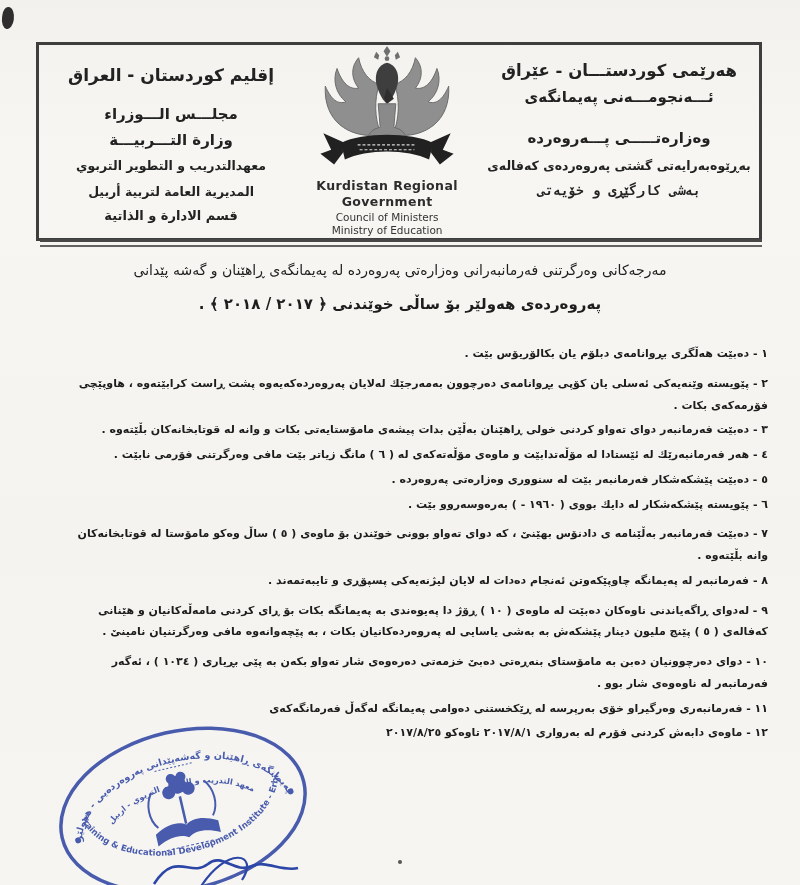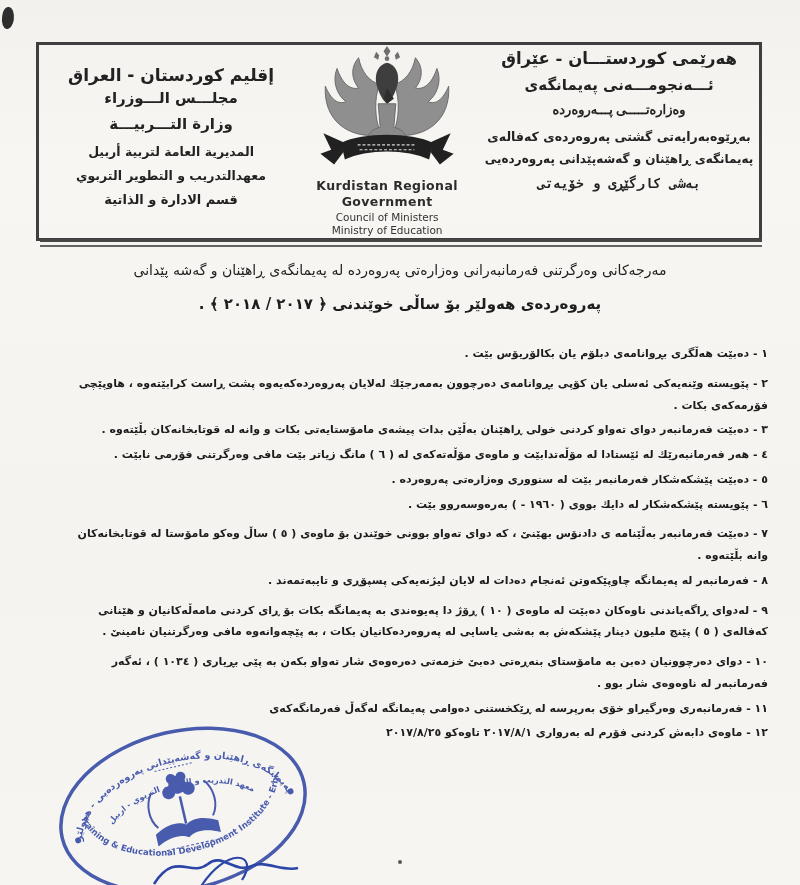--- a/index.html
+++ b/index.html
@@ -14,31 +14,31 @@
   
   .corner-blob { position:absolute; left:2px; top:7px; width:12px; height:22px;
     background:#2e2e2e; border-radius:45% 60% 50% 55%; transform:rotate(8deg); }
   .header-box {
     position:absolute; left:36px; top:42px; width:726px; height:199px;
     border:3px solid #3e3e3e; background:transparent;
     display:flex; flex-direction:row; direction:ltr;
   }
   .col-arabic { width:268px; padding-top:20px; text-align:center; direction:rtl; }
   .col-emblem { flex:1; display:flex; flex-direction:column; align-items:center; padding-top:0; }
-  .col-kurdish { width:292px; padding-top:4px; text-align:center; direction:rtl; padding-left:8px; }
+  .col-kurdish { width:292px; padding-top:16px; text-align:center; direction:rtl; padding-left:8px; }
   .hline { font-weight:bold; color:#222; }
   .col-arabic .hl0 { font-size:17px; letter-spacing:0.5px; }
-  .col-arabic .hl1 { font-size:15px; margin-top:4px; }
+  .col-arabic .hl1 { font-size:15px; margin-top:20px; }
   .col-arabic .hl2 { font-size:15px; margin-top:8px; }
   .col-arabic .hl3 { font-size:12.5px; margin-top:11px; }
   .col-arabic .hl4 { font-size:12.5px; margin-top:9px; }
   .col-arabic .hl5 { font-size:13px; margin-top:9px; }
   .col-kurdish .hl0 { font-size:16.5px; }
   .col-kurdish .hl1 { font-size:15px; margin-top:8px; }
-  .col-kurdish .hl2 { font-size:13px; margin-top:8px;font-family:Liberation Serif, serif; }
+  .col-kurdish .hl2 { font-size:15px; margin-top:23px; }
   .col-kurdish .hl3 { font-size:12.5px; margin-top:11px; }
   .col-kurdish .hl4 { font-size:12px; margin-top:8px; }
   .col-kurdish .hl5 { font-size:13.5px; margin-top:9px;font-family:Liberation Mono, monospace; }
   .emblem-text { text-align:center; line-height:1.3; margin-top:2px; }
   .emblem-text .en-b { font-weight:bold; font-size:12.5px; color:#2c2c2c; letter-spacing:0.4px; }
   .emblem-text .en-s { font-size:10.5px; color:#333; }
   
   .rule { position:absolute; left:40px; top:239px; width:722px; height:8px;
     border-top:3px solid #474747; border-bottom:2px solid #636363; }
   
@@ -64,22 +64,22 @@
 <div class="page">
 
   <div class="corner-blob"></div>
 
   <div class="header-box">
 
     <div class="col-arabic">
       <div class="hline hl0">إقليم كوردستان - العراق</div>
       <div class="hline hl1">مجلـــس الـــوزراء</div>
       <div class="hline hl2">وزارة التـــربيـــة</div>
+      <div class="hline hl4">معهدالتدريب و التطوير التربوي</div>
       <div class="hline hl3">المديرية العامة لتربية أربيل</div>
-      <div class="hline hl4">معهدالتدريب و التطوير التربوي</div>
       <div class="hline hl5">قسم الادارة و الذاتية</div>
     </div>
 
     <div class="col-emblem">
       <svg width="168" height="132" viewBox="0 0 170 134">
 
         <g fill="#6f6f6f">
           <path d="M85 1 l3.5 5.5 L85 12 l-3.5 -5.5 Z"></path>
           <path d="M74 7 l3 3.4 -1 4.6 -4.4 -2.6 Z"></path>
           <path d="M96 7 l2.4 5.4 -4.4 2.6 -1 -4.6 Z"></path>
@@ -106,21 +106,20 @@
         <div class="en-s">Council of Ministers</div>
         <div class="en-s">Ministry of Education</div>
       </div>
     </div>
 
     <div class="col-kurdish">
       <div class="hline hl0">هەرێمی کوردستـــان - عێراق</div>
       <div class="hline hl1">ئـــەنجومـــەنی پەیمانگەی</div>
       <div class="hline hl2">وەزارەتـــــی پـــەروەردە</div>
       <div class="hline hl3">بەڕێوەبەرایەتی گشتی پەروەردەی کەفالەی</div>
-      <div class="hline hl4">پەیمانگەی ڕاهێنان و گەشەپێدانی پەروەردەیی</div>
       <div class="hline hl5">بەشی کارگێڕی و خۆیەتی</div>
     </div>
   </div>
 
   <div class="rule"></div>
 
   <div class="title">
     <div class="t1">مەرجەکانی وەرگرتنی فەرمانبەرانی وەزارەتی پەروەردە لە پەیمانگەی ڕاهێنان و گەشە پێدانی</div>
     <div class="t2">پەروەردەی هەولێر بۆ ساڵی خوێندنی ﴿ ٢٠١٧ / ٢٠١٨ ﴾ .</div>
   </div>

